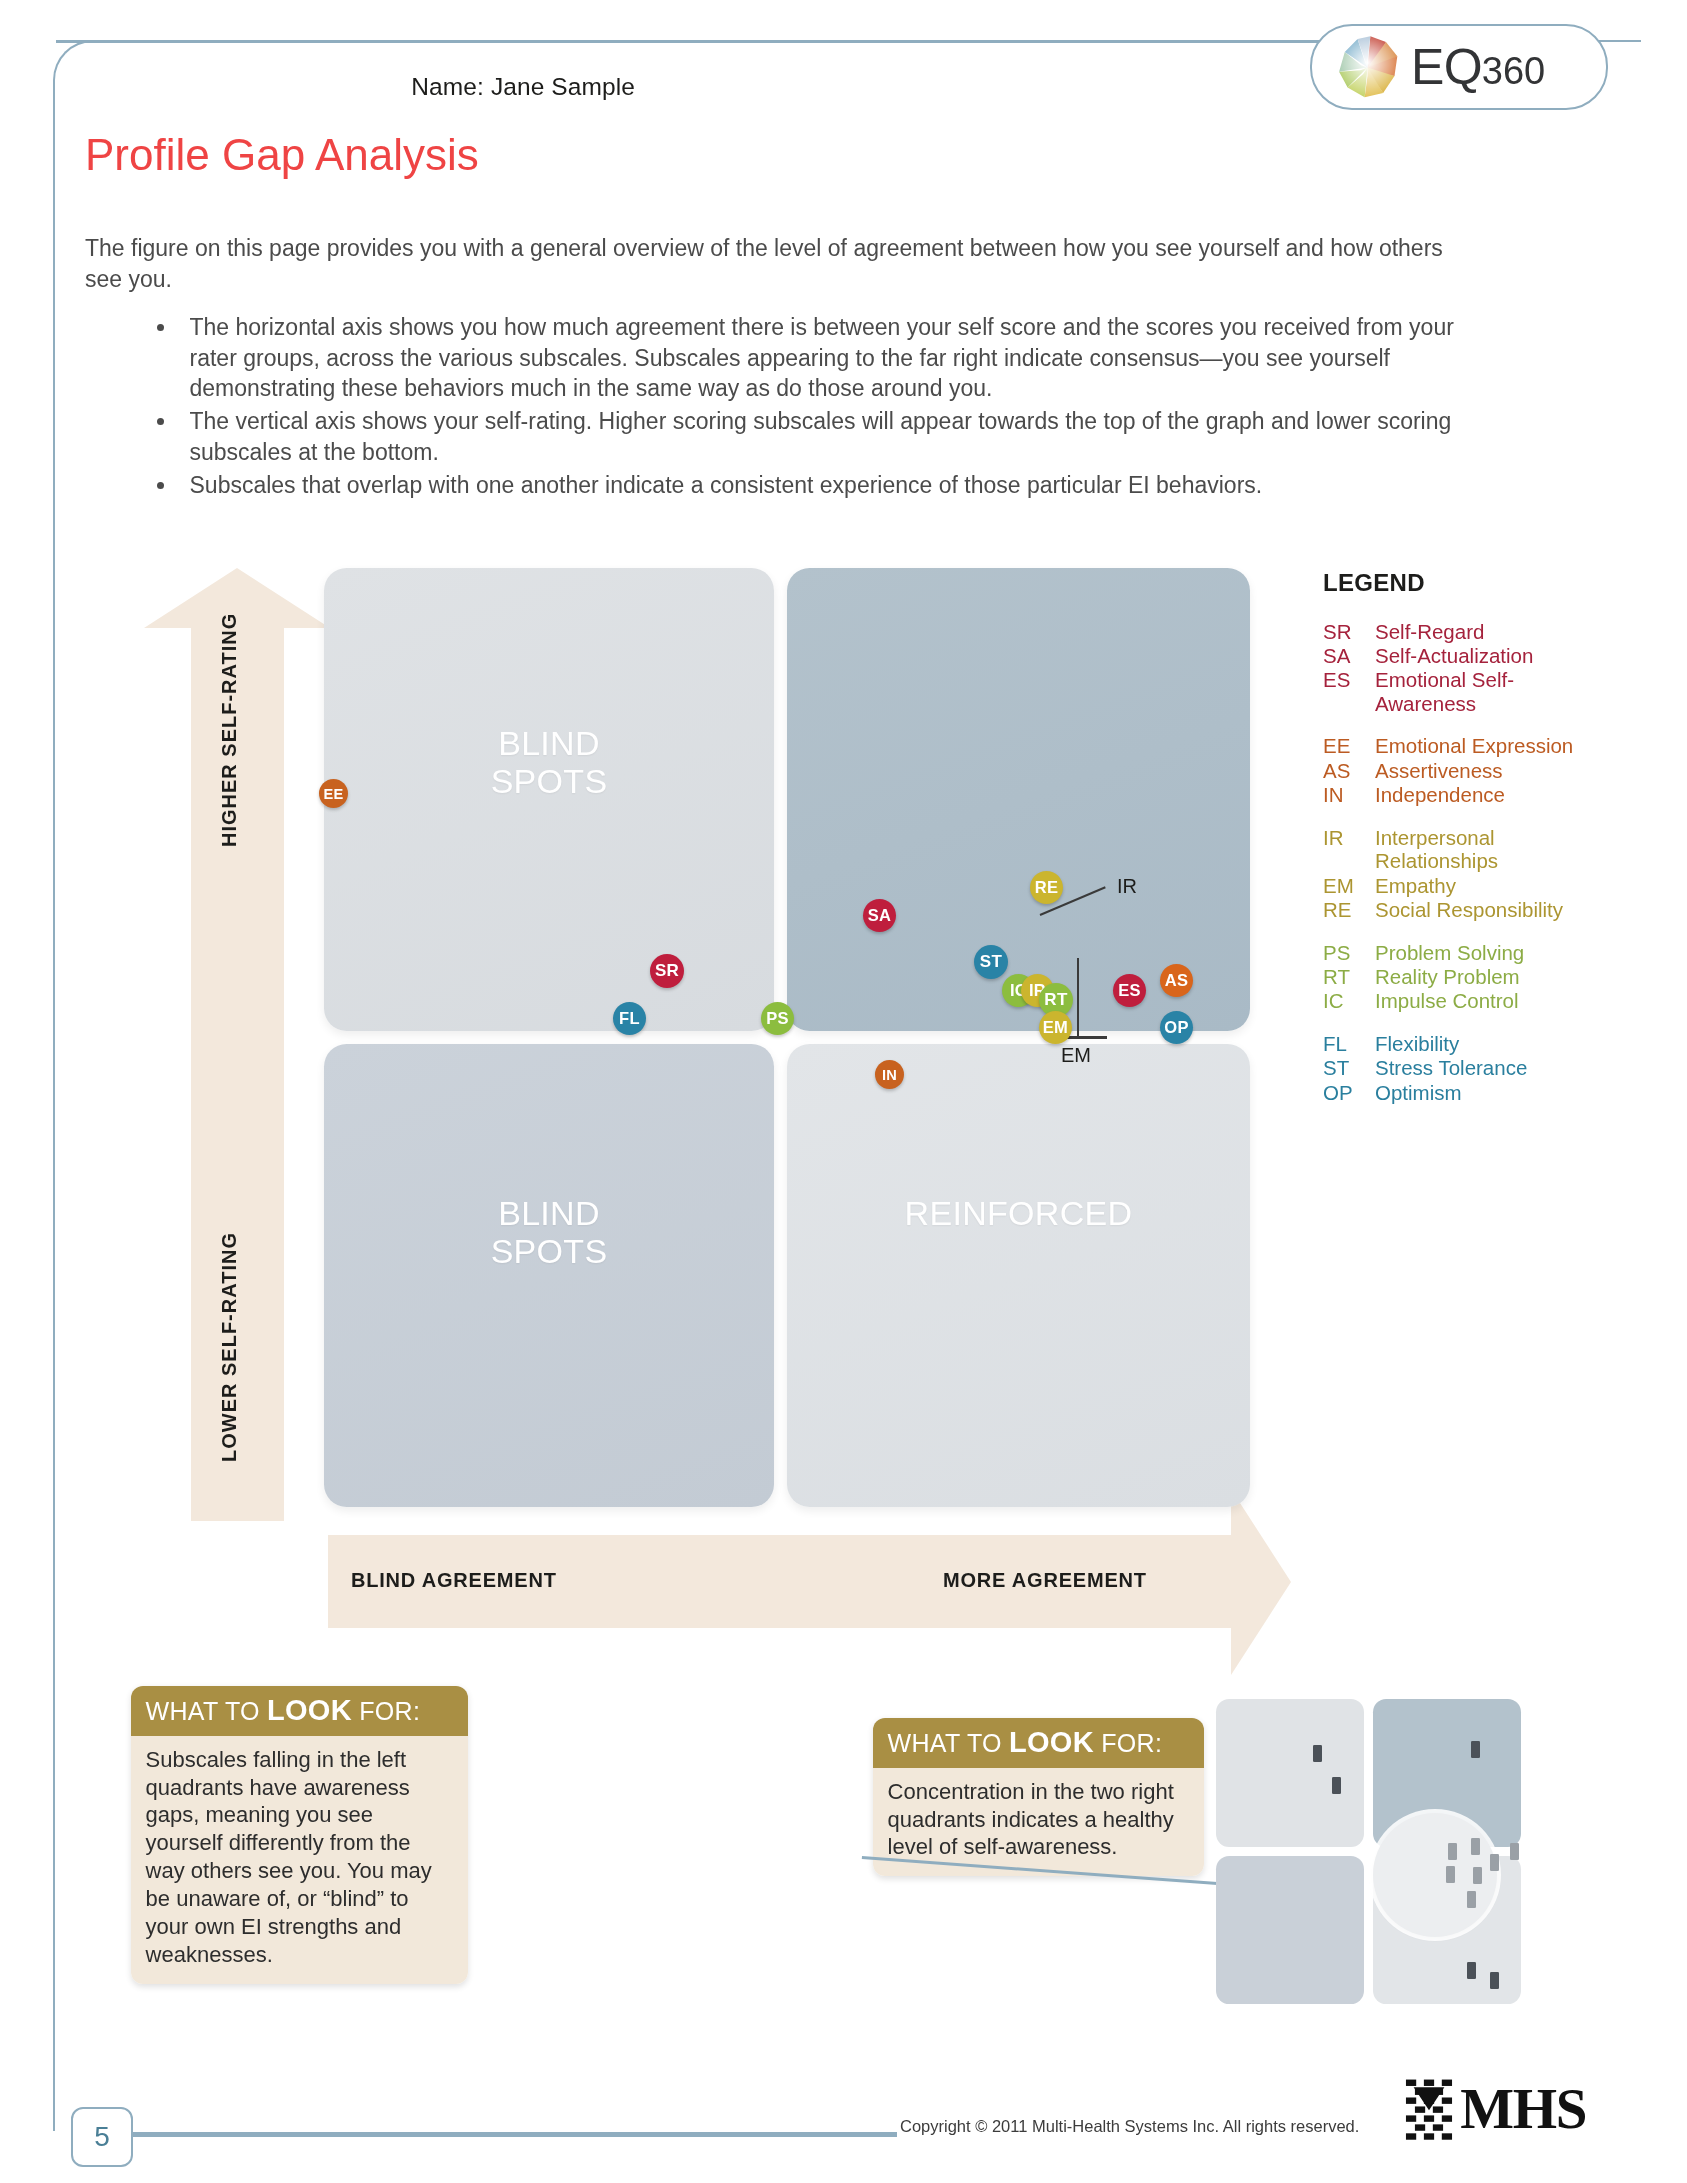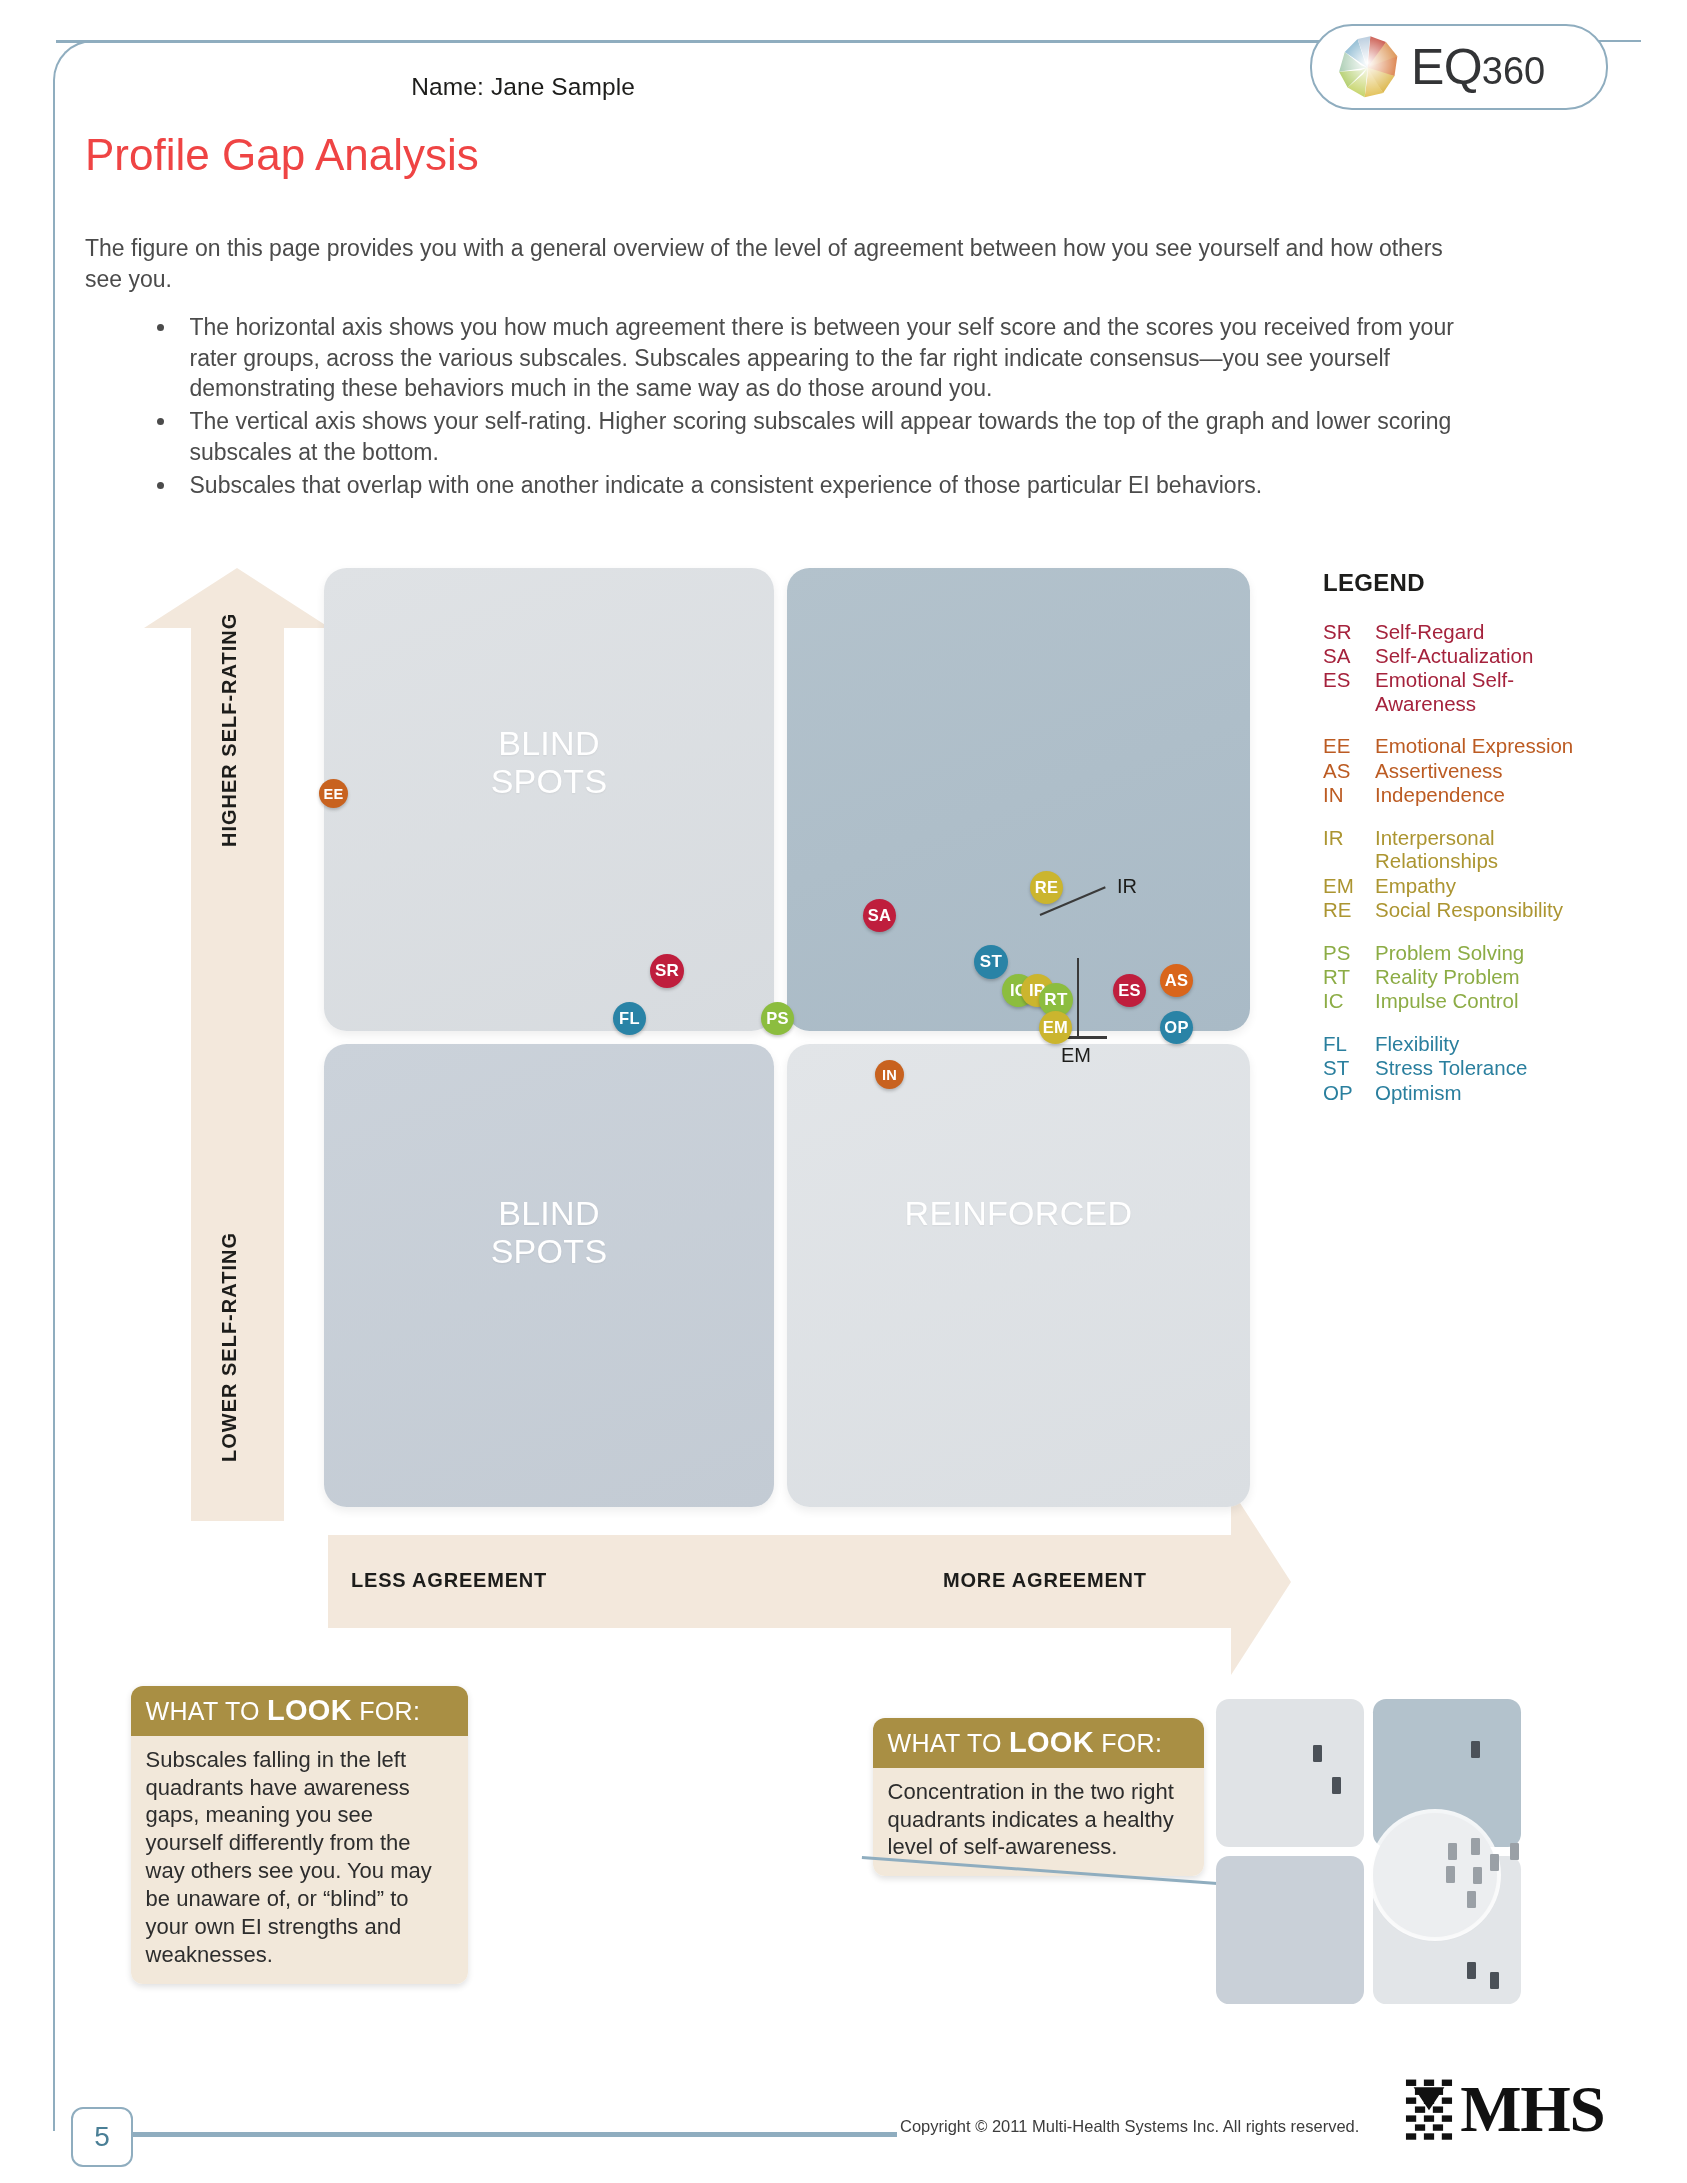--- a/index.html
+++ b/index.html
@@ -121,21 +121,21 @@
 
   
   #footer-line{position:absolute;left:130px;top:2132px;width:767px;height:4.6px;background:#8fadbf;}
   #page-num{
     position:absolute;left:71px;top:2107px;width:58px;height:56px;border:2.6px solid #8fadbf;border-radius:12px;
     background:#fff;display:flex;align-items:center;justify-content:center;font-size:28px;color:#4a7f96;
   }
   #copyright{position:absolute;left:900px;top:2117px;font-size:16.5px;color:#3c3c3c;white-space:nowrap;}
   #mhs-logo{position:absolute;left:1403px;top:2077px;display:flex;align-items:center;}
   #mhs-mark{width:52px;height:64px;margin-right:5.3px;}
-  #mhs-text{font-family:"Liberation Serif",serif;font-size:65px;font-weight:bold;color:#111;line-height:.9;letter-spacing:-1.3px;}
+  #mhs-text{font-family:"Liberation Serif",serif;font-size:57px;font-weight:bold;color:#111;line-height:.9;letter-spacing:-1.3px;}
 </style>
 </head>
 <body>
 
 <div id="page-frame"></div>
 <div id="frame-top-line"></div>
 
 <div id="name-label">Name: Jane Sample</div>
 
 <div id="eq360-badge">
@@ -177,21 +177,21 @@
 
 <div id="chart">
 
   <div id="vaxis-shaft"></div>
   <div id="vaxis-head"></div>
   <div class="v-label" id="v-label-high">HIGHER SELF-RATING</div>
   <div class="v-label" id="v-label-low">LOWER SELF-RATING</div>
 
   <div id="haxis-shaft"></div>
   <div id="haxis-head"></div>
-  <div class="h-label" id="h-label-less">LESS AGREEMENT</div>
+  <div class="h-label" id="h-label-less">BLIND AGREEMENT</div>
   <div class="h-label" id="h-label-more">MORE AGREEMENT</div>
 
   <div class="quad" id="quad-tl"></div>
   <div class="quad" id="quad-tr"></div>
   <div class="quad" id="quad-bl"></div>
   <div class="quad" id="quad-br"></div>
 
   <div class="quad-label" id="ql-tl">
     <div>BLIND</div>
     <div>SPOTS</div>

